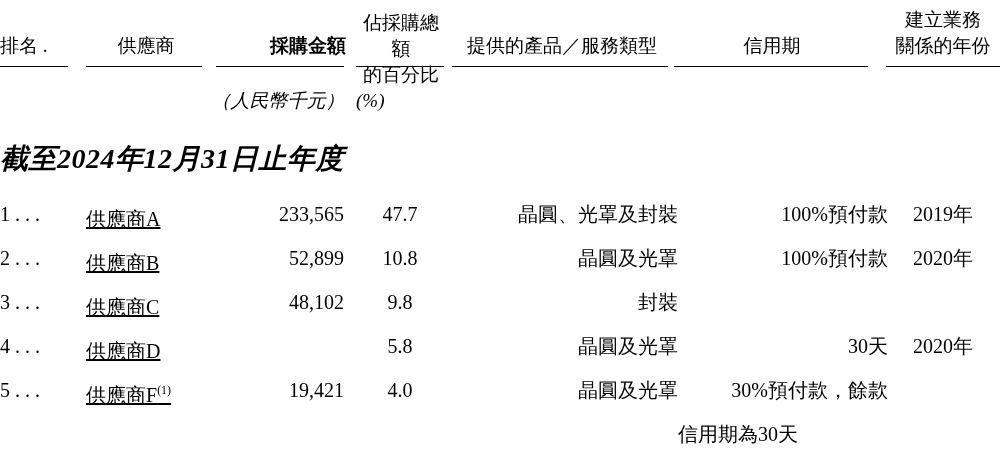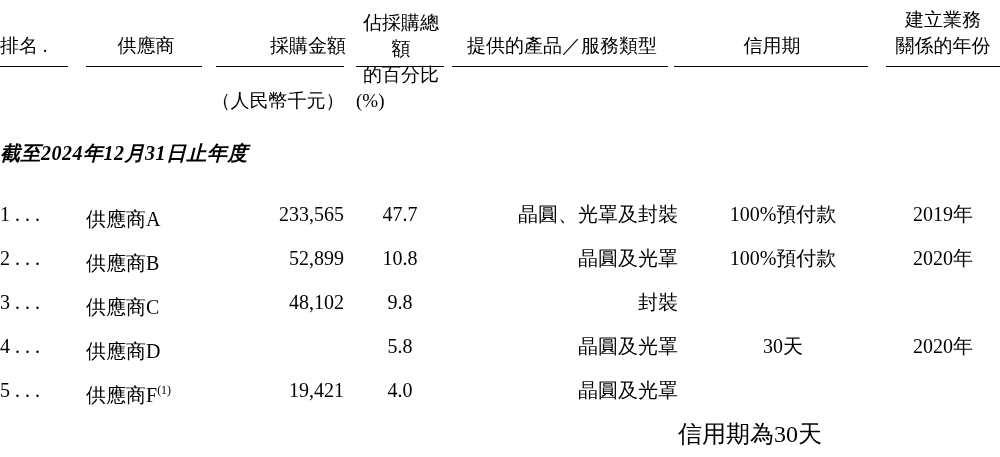--- a/index.html
+++ b/index.html
@@ -24,29 +24,30 @@
   
   .hdr {
     position: absolute;
     font-size: 19px;
     line-height: 26px;
     text-align: center;
     white-space: pre-line;
   }
   .hdr-rank   { left: 0px;   top: 33px;  width: 72px;  text-align: left; }
   .hdr-sup    { left: 86px;  top: 33px;  width: 120px; }
-  .hdr-amt    { left: 216px; top: 33px;  width: 130px; text-align: right; }
+  .hdr-amt    { left: 216px; top: 33px;  width: 130px; text-align: right; font-weight: bold; }
   .hdr-pct    { left: 356px; top: 10px;   width: 90px;  text-align: center; }
   .hdr-type   { left: 452px; top: 33px;  width: 220px; text-align: center; }
   .hdr-credit { left: 672px; top: 33px;  width: 200px; text-align: center; }
   .hdr-years  { left: 886px; top: 7px;   width: 114px; text-align: center; }
 
   .unit {
     position: absolute;
     font-size: 19px;
+    font-style: italic;
     line-height: 26px;
   }
   .unit-rmb { left: 208px; top: 88px; width: 140px; text-align: center; }
   .unit-pct { left: 356px; top: 88px; width: 60px;  text-align: left; }
 
   
   .rule {
     position: absolute;
     height: 1px;
     background: #000000;
@@ -58,21 +59,21 @@
   .rule-pct    { left: 356px; width: 88px; }
   .rule-type   { left: 452px; width: 216px; }
   .rule-credit { left: 674px; width: 194px; }
   .rule-years  { left: 886px; width: 114px; }
 
   
   .section-caption {
     position: absolute;
     left: 0px;
     top: 140px;
-    font-size: 20px;
+    font-size: 28px;
     font-style: italic;
     font-weight: bold;
     letter-spacing: 0.5px;
   }
 
   
   .row {
     position: absolute;
     left: 0;
     width: 1000px;
@@ -80,37 +81,37 @@
     font-size: 20px;
     line-height: 44px;
   }
   .c {
     position: absolute;
     top: 0;
     height: 44px;
     white-space: nowrap;
   }
   .c-rank   { left: 0px;   width: 78px;  text-align: left; }
-  .c-sup    { left: 86px;  width: 130px; text-align: left; }
+  .c-sup    { left: 86px;  width: 130px; text-align: left; text-decoration: underline; }
   .c-amt    { left: 216px; width: 128px; text-align: right; }
   .c-pct    { left: 356px; width: 88px;  text-align: center; }
   .c-type   { left: 458px; width: 220px; text-align: right; }
-  .c-credit { left: 678px; width: 210px; text-align: center; }
+  .c-credit { left: 678px; width: 210px; text-align: right; }
   .c-years  { left: 886px; width: 114px; text-align: center; }
 
   .sup-note {
     font-size: 12px;
     vertical-align: super;
   }
 
   .cont-line {
     position: absolute;
     left: 678px;
     width: 300px;
-    font-size: 24px;
+    font-size: 20px;
     line-height: 44px;
     white-space: nowrap;
   }
 </style>
 </head>
 <body>
 
 <div class="sheet">
 
   <div class="hdr hdr-rank">排名 .</div>
@@ -172,17 +173,18 @@
     <div class="c c-credit">30天</div>
     <div class="c c-years">2020年</div>
   </div>
 
   <div class="row" style="top:368px;">
     <div class="c c-rank">5 . . .</div>
     <div class="c c-sup"><span>供應商F</span><span class="sup-note">(1)</span></div>
     <div class="c c-amt">19,421</div>
     <div class="c c-pct">4.0</div>
     <div class="c c-type">晶圓及光罩</div>
+    <div class="c c-credit">30%預付款，餘款</div>
   </div>
 
   <div class="cont-line" style="top:412px;">信用期為30天</div>
 
 </div>
 
 </body></html>

